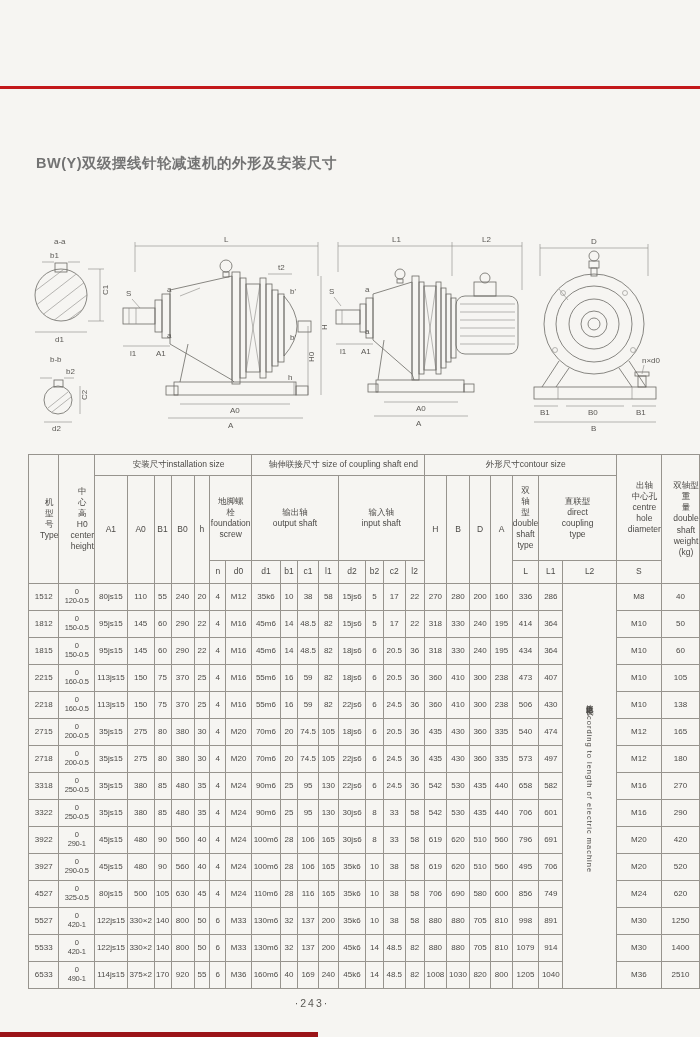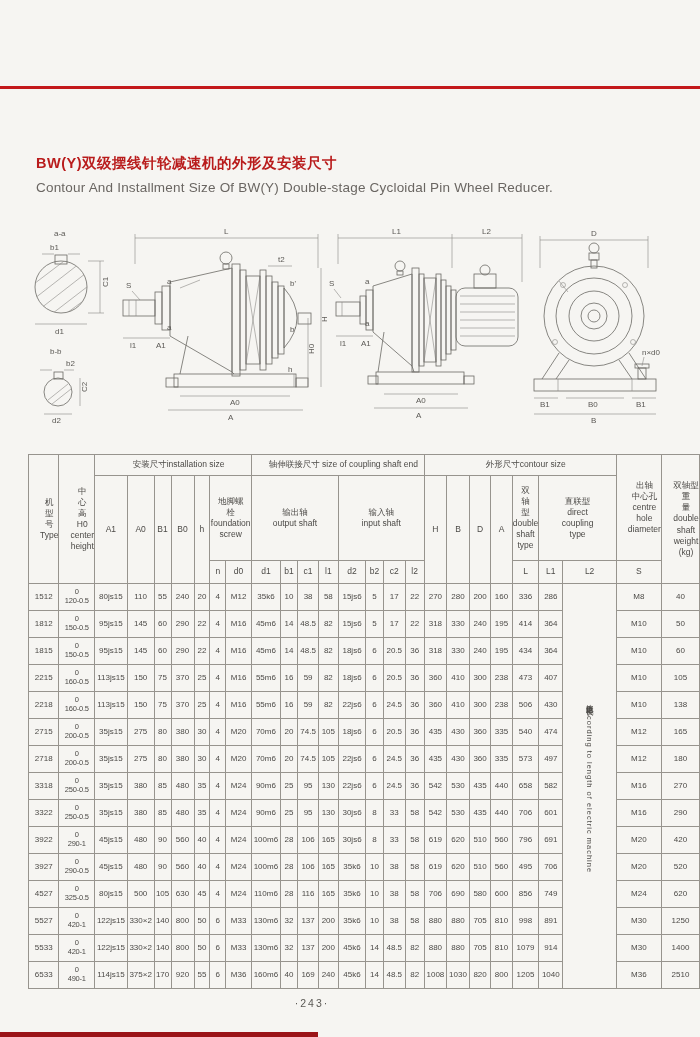--- a/index.html
+++ b/index.html
@@ -6,24 +6,24 @@
   body {
     width:700px; height:1037px; position:relative; overflow:hidden;
     background:#f6f5f2;
     font-family:"Liberation Sans", sans-serif;
     color:#4c4c4c;
   }
   .rule-top { position:absolute; top:86px; left:0; width:700px; height:3px; background:#c3181b; }
   .rule-bottom { position:absolute; top:1032px; left:0; width:318px; height:5px; background:#9b1418; }
 
   .title-block { position:absolute; left:36px; top:154px; }
-  .title-zh { font-size:14.5px; font-weight:bold; color:#b91c1c; letter-spacing:0.5px; }
+  .title-zh { font-size:14.5px; font-weight:bold; color:#737373; letter-spacing:0.5px; }
   .title-en { font-size:13.5px; color:#6a6662; margin-top:7px; letter-spacing:0.2px; }
 
-  .drawings { position:absolute; left:28px; top:224px; }
+  .drawings { position:absolute; left:28px; top:232px; }
   .drawings svg { display:block; }
   .drawings text { font-size:8px; fill:#5b5955; font-family:"Liberation Sans",sans-serif; }
   .drawings .ln { stroke:#6b6965; stroke-width:0.8; fill:none; }
   .drawings .thin { stroke:#8a8884; stroke-width:0.6; fill:none; }
 
   table.spec { position:absolute; left:28px; top:454px; border-collapse:collapse; table-layout:fixed; background:transparent; }
   .spec th, .spec td {
     border:1px solid #97948e;
     padding:0; margin:0;
     text-align:center; vertical-align:middle;
@@ -46,21 +46,20 @@
     text-align:center; font-size:10.5px; color:#5a5854; letter-spacing:2px;
   }
 </style>
 </head>
 <body>
 
 <div class="rule-top" style="background: rgb(195, 24, 27);"></div>
 
 <div class="title-block">
   <div class="title-zh">BW(Y)双级摆线针轮减速机的外形及安装尺寸</div>
-  <div class="title-en">Contour And Installment Size Of BW(Y) Double-stage Cycloidal Pin Wheel Reducer.</div>
 </div>
 
 <div class="drawings">
 <svg width="650" height="200" viewBox="0 0 650 200">
 
   <g>
     <text x="26" y="12">a-a</text>
     <text x="22" y="26">b1</text>
     <line class="thin" x1="14" y1="30" x2="26" y2="30"></line>
         <line class="thin" x1="40" y1="30" x2="52" y2="30"></line>

